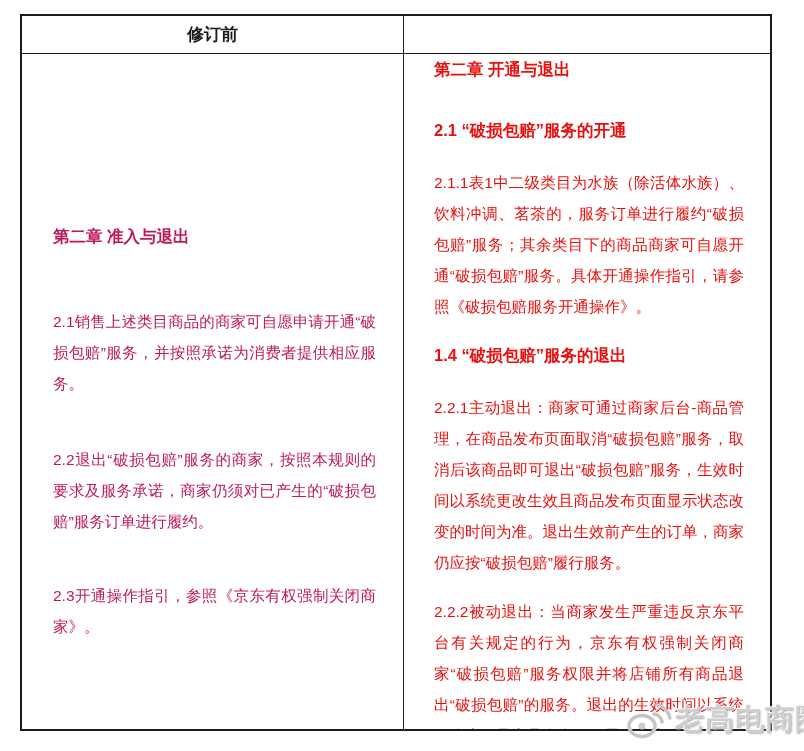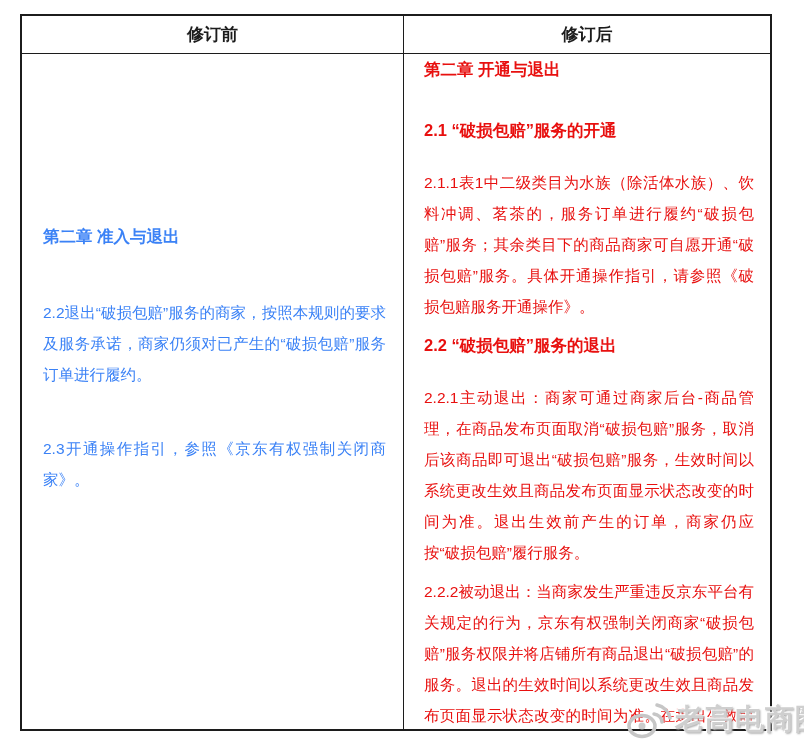--- a/index.html
+++ b/index.html
@@ -31,31 +31,31 @@
   .th.right{flex:1;}
   .tbody{
     display:flex;
     height:calc(100% - 38px);
   }
   .td{box-sizing:border-box;overflow:hidden;}
   .td.left{
     width:382px;
     border-right:1px solid #1c1c1c;
     padding:0 9px 0 13px;
-    color:#3b82f6;
+    color:#be185d;
   }
   .td.right{
     flex:1;
     padding:0 8px 0 12px;
     color:#e8100f;
   }
   .blk{
     font-size:15.5px;
     line-height:31px;
-    margin:8px;
+    margin:18px;
     text-align:justify;
   }
   .blk.bold{font-weight:bold;font-size:16.5px;text-align:left;}
   
   .lb0{margin-top:167px;}
   .lb1{margin-top:54px;}
   .lb2{margin-top:45px;}
   .lb3{margin-top:43px;}
   
   .rb0{margin-top:0;}
@@ -82,36 +82,36 @@
 </style>
 </head>
 <body>
 
 <div class="canvas">
 
   <div class="tbl">
 
     <div class="thead">
       <div class="th left">修订前</div>
-      <div class="th right">修订后</div>
     </div>
 
     <div class="tbody">
 
       <div class="td left">
         <p class="blk bold lb0">第二章 准入与退出</p>
+        <p class="blk lb1">2.1销售上述类目商品的商家可自愿申请开通“破损包赔”服务，并按照承诺为消费者提供相应服务。</p>
         <p class="blk lb2">2.2退出“破损包赔”服务的商家，按照本规则的要求及服务承诺，商家仍须对已产生的“破损包赔”服务订单进行履约。</p>
         <p class="blk lb3">2.3开通操作指引，参照《京东有权强制关闭商家》。</p>
       </div>
 
       <div class="td right">
         <p class="blk bold rb0">第二章 开通与退出</p>
         <p class="blk bold rb1">2.1 “破损包赔”服务的开通</p>
         <p class="blk rb2">2.1.1表1中二级类目为水族（除活体水族）、饮料冲调、茗茶的，服务订单进行履约“破损包赔”服务；其余类目下的商品商家可自愿开通“破损包赔”服务。具体开通操作指引，请参照《破损包赔服务开通操作》。</p>
-        <p class="blk bold rb3">2.2 “破损包赔”服务的退出</p>
+        <p class="blk bold rb3">1.4 “破损包赔”服务的退出</p>
         <p class="blk rb4">2.2.1主动退出：商家可通过商家后台-商品管理，在商品发布页面取消“破损包赔”服务，取消后该商品即可退出“破损包赔”服务，生效时间以系统更改生效且商品发布页面显示状态改变的时间为准。退出生效前产生的订单，商家仍应按“破损包赔”履行服务。</p>
         <p class="blk rb5">2.2.2被动退出：当商家发生严重违反京东平台有关规定的行为，京东有权强制关闭商家“破损包赔”服务权限并将店铺所有商品退出“破损包赔”的服务。退出的生效时间以系统更改生效且商品发布页面显示状态改变的时间为准。在退出生效前产生的订单，商家仍应按“破损包赔”履行服务。</p>
       </div>
 
     </div>
   </div>
 
   <div class="watermark">
     <span style="display:inline-block;line-height:0;">
       <svg width="46" height="44" viewBox="0 0 46 44">

